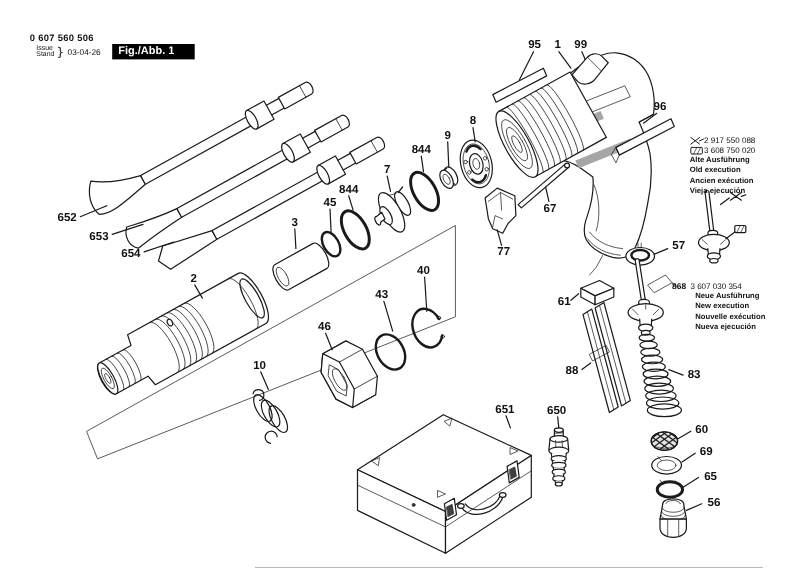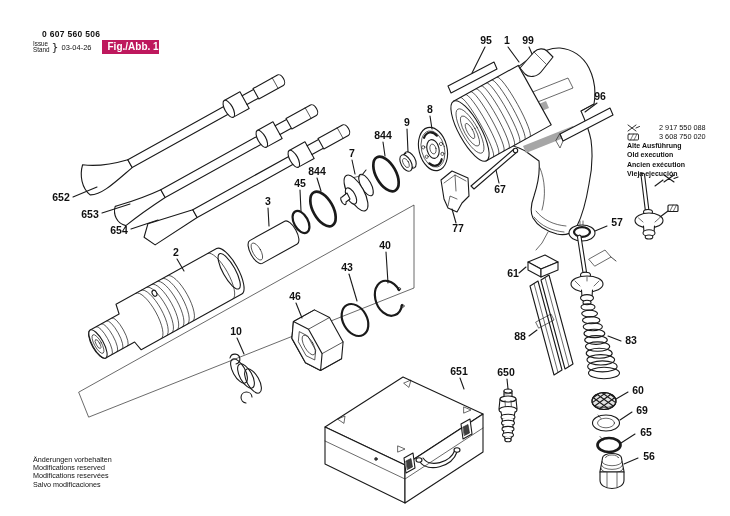--- a/index.html
+++ b/index.html
@@ -9,25 +9,25 @@
   svg *{stroke:#1a1a1a;stroke-width:1.1;fill:none;stroke-linecap:round;stroke-linejoin:round;}
   svg text{stroke:none;fill:#111;}
   .f{fill:#fff;} .fg{fill:#a6a6a6;stroke:none;} .fl{fill:#e2e2e2;} .fd{fill:#404040;stroke-width:.6;}
   .t{stroke-width:.65;} .ld{stroke-width:.8;} .o2{stroke-width:2.2;} .o3{stroke-width:2.7;}
   .lbl{text-anchor:middle;font:bold 10.5px "Liberation Sans",sans-serif;}
   .pn{font:bold 8.5px "Liberation Sans",sans-serif;letter-spacing:.3px;}
   .issue-row{display:flex;align-items:center;gap:2px;}
   .is{display:flex;flex-direction:column;font:6.3px "Liberation Sans",sans-serif;line-height:6.5px;}
   .brace{font:11px "DejaVu Sans",sans-serif;}
   .date{font:7.5px "Liberation Sans",sans-serif;margin-left:1px;}
-  .badge{background:#be185d;color:#fff;font:bold 10px "Liberation Sans",sans-serif;
-         padding:1px 0 2px 6px;margin-left:8px;}
+  .badge{background:#000000;color:#fff;font:bold 10px "Liberation Sans",sans-serif;
+         padding:1px 18px 2px 6px;margin-left:8px;}
   .foot div{font:7.2px "Liberation Sans",sans-serif;line-height:8.2px;}
   .note{font:7px "Liberation Sans",sans-serif;line-height:9.4px;}
-  .note .code-row{display:flex;align-items:center;gap:19px;font:7.3px "Liberation Sans",sans-serif;}
+  .note .code-row{display:flex;align-items:center;gap:0;font:7.3px "Liberation Sans",sans-serif;}
   .note .nl{font-weight:bold;}
   .note-new .nl{margin-left:21px;}
   .note-new .code-row b{font:bold 7.6px "Liberation Sans",sans-serif;margin-right:4px;}
   .micon{flex:0 0 auto;}
 </style>
 </head>
 <body>
 
 <div class="page">
 
@@ -405,21 +405,21 @@
       <text class="lbl" x="649" y="460">56</text>
       <text class="lbl" x="506" y="376">650</text>
       <text class="lbl" x="459" y="375">651</text>
       <text class="lbl" x="236" y="335">10</text>
       <text class="lbl" x="295" y="300">46</text>
       <text class="lbl" x="347" y="271">43</text>
       <text class="lbl" x="385" y="249">40</text>
     </g>
   </svg>
 
-  <div class="abs pn" style="left:42px;top:29px">0 607 560 506</div>
+  <div class="abs pn" style="left:27px;top:29px">0 607 560 506</div>
   <div class="abs issue-row" style="left:33px;top:40px">
     <div class="is">
       <span>Issue</span>
       <span>Stand</span>
     </div>
     <span class="brace">}</span>
     <span class="date">03-04-26</span>
     <div class="badge">
       <span>Fig./Abb. 1</span>
     </div>
@@ -438,21 +438,25 @@
         <path d="M 3.5,7 L 6.5,1 M 7,7 L 10,1" style="stroke-width:.6"></path>
       </svg>
       <span>3 608 750 020</span>
     </div>
     <div class="nl">Alte Ausführung</div>
     <div class="nl">Old execution</div>
     <div class="nl">Ancien exécution</div>
     <div class="nl">Vieja ejecución</div>
   </div>
 
-
-  <div class="abs foot" style="left:33px;top:456px">
-    <div>Änderungen vorbehalten</div>
-    <div>Modifications reserved</div>
-    <div>Modifications reservées</div>
-    <div>Salvo modificaciones</div>
+  <div class="abs note note-new" style="left:611px;top:256px">
+    <div class="code-row">
+      <b>868</b>
+      <span>3 607 030 354</span>
+    </div>
+    <div class="nl">Neue Ausführung</div>
+    <div class="nl">New execution</div>
+    <div class="nl">Nouvelle exécution</div>
+    <div class="nl">Nueva ejecución</div>
   </div>
 
+
 </div>
 
 </body></html>

